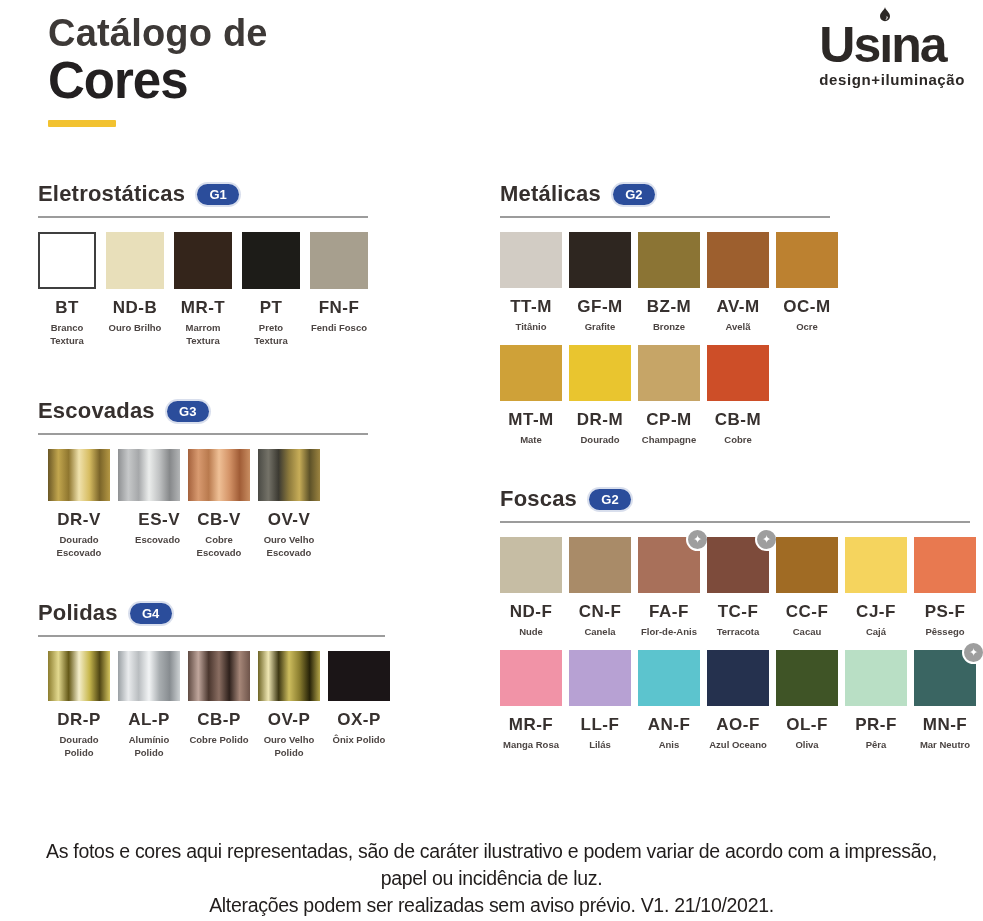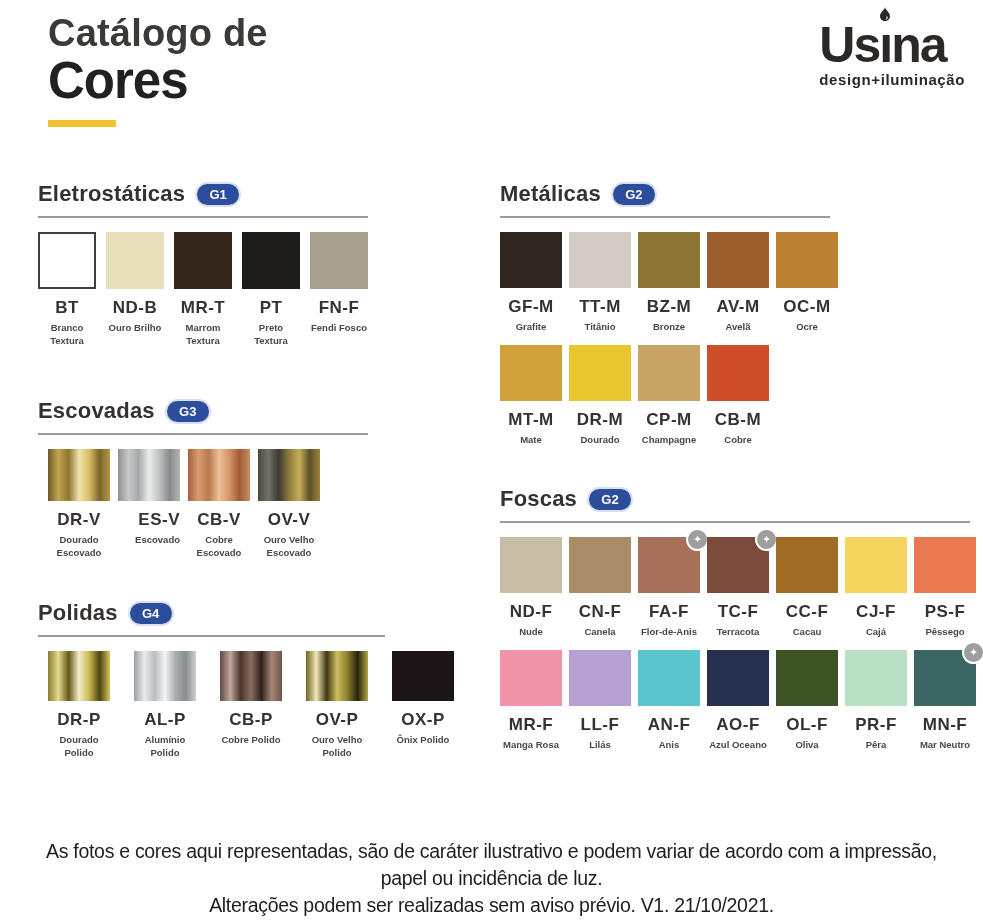--- a/index.html
+++ b/index.html
@@ -111,28 +111,28 @@
 
   <section class="color-section" style="left:500px;top:181px;width:338px;--cw:62px;--gap:7px;--bh:56px;">
     <div class="sec-head">
       <h2 class="sec-title">Metálicas</h2>
       <span class="badge" style="background: rgb(43, 77, 155);">G2</span>
     </div>
     <div class="rule" style="width: 330px; background: rgb(156, 156, 156);"></div>
     <div class="rows">
         <div class="swatch-row" style="gap: 7px;">
           <div class="swatch" style="width: 62px;">
+            <div class="box" style="height: 56px; background: rgb(210, 204, 196);"></div>
+            <div class="code">TT-M</div>
+            <div class="sub">Titânio</div>
+          </div>
+          <div class="swatch" style="width: 62px;">
             <div class="box" style="height: 56px; background: rgb(46, 38, 32);"></div>
             <div class="code">GF-M</div>
             <div class="sub">Grafite</div>
-          </div>
-          <div class="swatch" style="width: 62px;">
-            <div class="box" style="height: 56px; background: rgb(210, 204, 196);"></div>
-            <div class="code">TT-M</div>
-            <div class="sub">Titânio</div>
           </div>
           <div class="swatch" style="width: 62px;">
             <div class="box" style="height: 56px; background: rgb(139, 116, 52);"></div>
             <div class="code">BZ-M</div>
             <div class="sub">Bronze</div>
           </div>
           <div class="swatch" style="width: 62px;">
             <div class="box" style="height: 56px; background: rgb(157, 95, 46);"></div>
             <div class="code">AV-M</div>
             <div class="sub">Avelã</div>
@@ -290,21 +290,21 @@
       </div>
   </section>
 
   <section class="color-section" style="left:38px;top:600px;width:352px;--cw:62px;--gap:8px;--bh:50px;">
     <div class="sec-head">
       <h2 class="sec-title">Polidas</h2>
       <span class="badge" style="background: rgb(43, 77, 155);">G4</span>
     </div>
     <div class="rule" style="width: 347px; background: rgb(156, 156, 156);"></div>
     <div class="rows" style="padding-left:10px;">
-        <div class="swatch-row" style="gap: 24px; margin-top: 12px;">
+        <div class="swatch-row" style="gap: 8px; margin-top: 12px;">
           <div class="swatch" style="width: 62px;">
             <div class="box" style="height: 50px; background: linear-gradient(90deg, rgb(140, 125, 47), rgb(227, 217, 143), rgb(100, 88, 23), rgb(244, 238, 203), rgb(200, 184, 78), rgb(79, 69, 20), rgb(214, 198, 94));"></div>
             <div class="code">DR-P</div>
             <div class="sub">Dourado Polido</div>
           </div>
           <div class="swatch" style="width: 62px;">
             <div class="box" style="height: 50px; background: linear-gradient(90deg, rgb(154, 160, 164), rgb(233, 235, 237), rgb(185, 189, 192), rgb(242, 244, 245), rgb(169, 174, 177), rgb(135, 140, 144), rgb(205, 209, 211));"></div>
             <div class="code">AL-P</div>
             <div class="sub">Alumínio Polido</div>
           </div>

